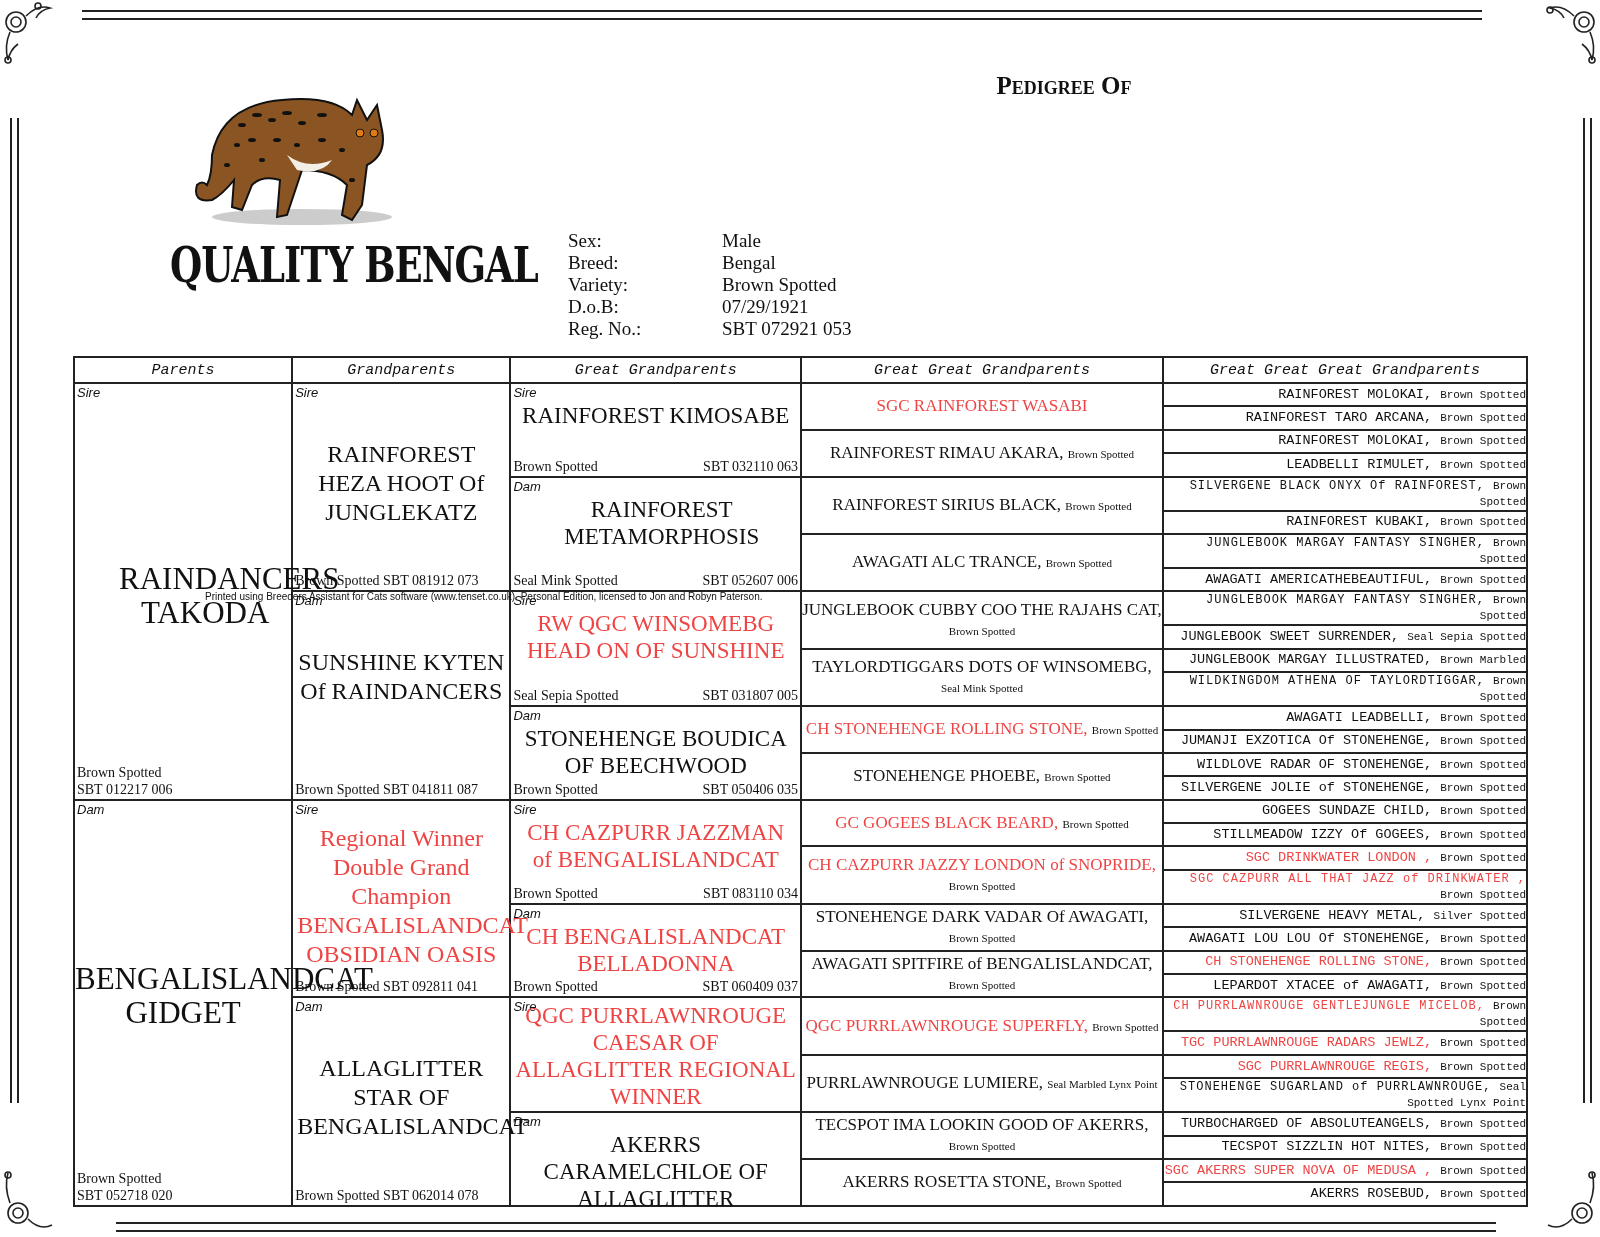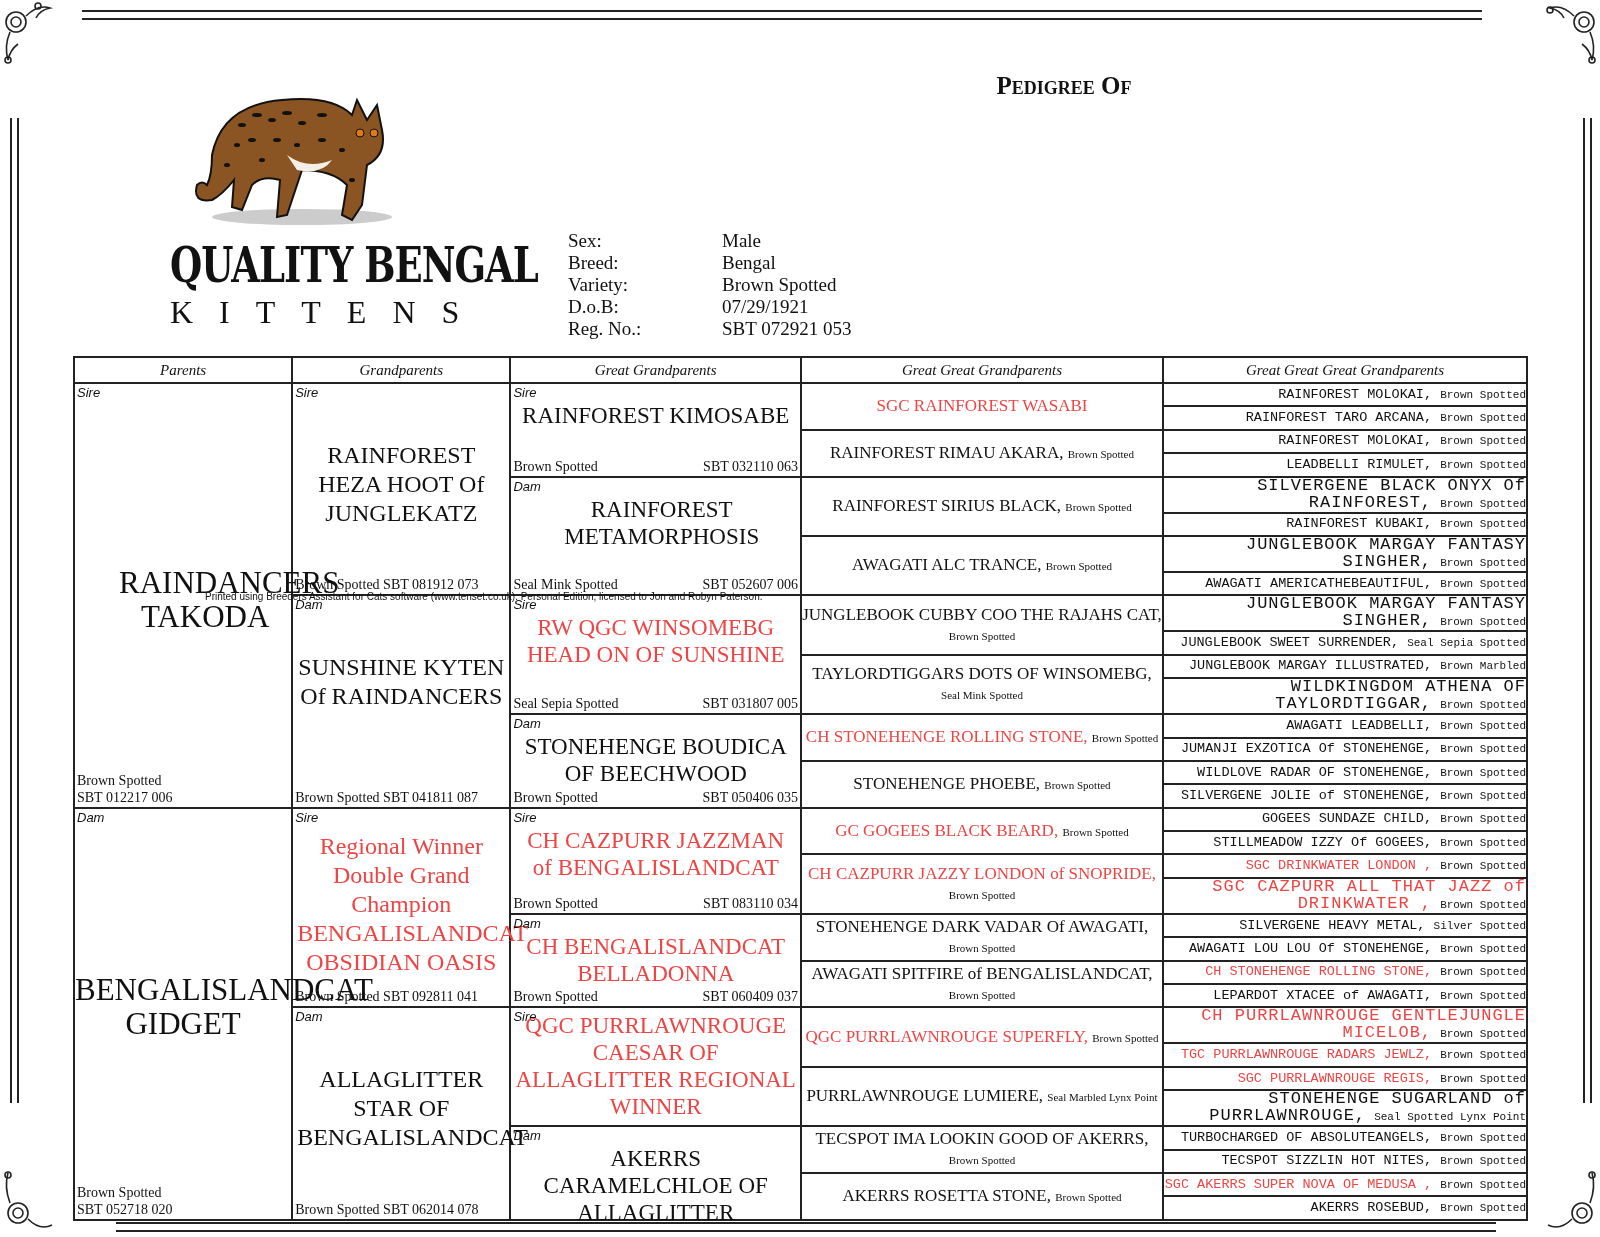--- a/index.html
+++ b/index.html
@@ -13,33 +13,33 @@
   .logo-sub{font-family:"Liberation Serif",serif;font-size:32px;letter-spacing:26px;margin-top:14px;white-space:nowrap;}
   .title{position:absolute;left:664px;top:72px;width:800px;text-align:center;font-weight:bold;}
   .title .l1{font-size:25px;font-variant:small-caps;}
   .title .l2{font-size:30px;font-variant:small-caps;}
   .title .name{font-variant:normal;}
   .details{position:absolute;left:568px;top:230px;font-size:19px;line-height:22px;}
   .details .row{display:flex;}
   .details .k{width:154px;}
   table.ped{position:absolute;left:73px;top:356px;border-collapse:collapse;table-layout:fixed;width:1455px;}
   .ped td,.ped th{border:2px solid #222;padding:0;vertical-align:top;position:relative;}
-  .ped th{font-family:Liberation Serif, serif;font-style:italic;font-weight:normal;font-size:15px;height:24px;vertical-align:middle;}
+  .ped th{font-family:Liberation Mono, monospace;font-style:italic;font-weight:normal;font-size:15px;height:24px;vertical-align:middle;}
   .role{font-family:"Liberation Sans",sans-serif;font-style:italic;font-size:13px;position:absolute;left:2px;top:1px;}
   .bigname{text-align:center;}
   .red{color:#ef4444;}
   .c1 .bigname{font-size:31px;line-height:34px;}
   .c2 .bigname{font-size:24px;line-height:29px;}
   .c3 .bigname{font-size:23px;line-height:27px;}
   .foot{font-size:14px;position:absolute;left:2px;bottom:1px;right:2px;display:flex;justify-content:space-between;}
   .c1 .foot{display:block;line-height:17px;}
   .c4{text-align:center;font-size:17px;line-height:20px;vertical-align:middle !important;}
   .c5{text-align:right;font-size:13.5px;line-height:16px;height:21px;vertical-align:middle !important;font-family:Liberation Mono, monospace;}
   .sm{font-size:11px;}
-  .wide{letter-spacing:1px;font-size:17px;}
+  .wide{letter-spacing:1px;font-size:12px;}
   .watermark{position:absolute;left:205px;top:591px;font-family:"Liberation Sans",sans-serif;font-size:10px;white-space:nowrap;color:#111;}
 </style>
 </head>
 <body>
 
 <div class="frame-h" style="left:82px;top:10px;width:1400px;"></div>
 <div class="frame-h" style="left:116px;top:1222px;width:1380px;"></div>
 <div class="frame-v" style="left:10px;top:118px;height:985px;"></div>
 <div class="frame-v" style="left:1583px;top:118px;height:985px;"></div>
 
@@ -101,21 +101,20 @@
         <ellipse cx="160" cy="65" rx="3" ry="2"></ellipse>
       <ellipse cx="45" cy="80" rx="3" ry="2"></ellipse>
         <ellipse cx="80" cy="75" rx="3" ry="2"></ellipse>
         <ellipse cx="170" cy="95" rx="3" ry="2"></ellipse>
     </g>
     <path d="M105 70 Q125 85 150 75 Q140 90 115 85 Z" fill="#f3efe6"></path>
     <circle cx="178" cy="48" r="4" fill="#e07a12" stroke="#111"></circle>
       <circle cx="192" cy="48" r="4" fill="#e07a12" stroke="#111"></circle>
   </svg>
   <div class="logo-title">QUALITY BENGAL</div>
-  <div class="logo-sub">KITTENS</div>
 </div>
 
 <div class="title">
   <div class="l1">Pedigree Of</div>
 </div>
 
 <div class="details" id="details">
     <div class="row">
       <span class="k">Sex:</span>
       <span>Male</span>

